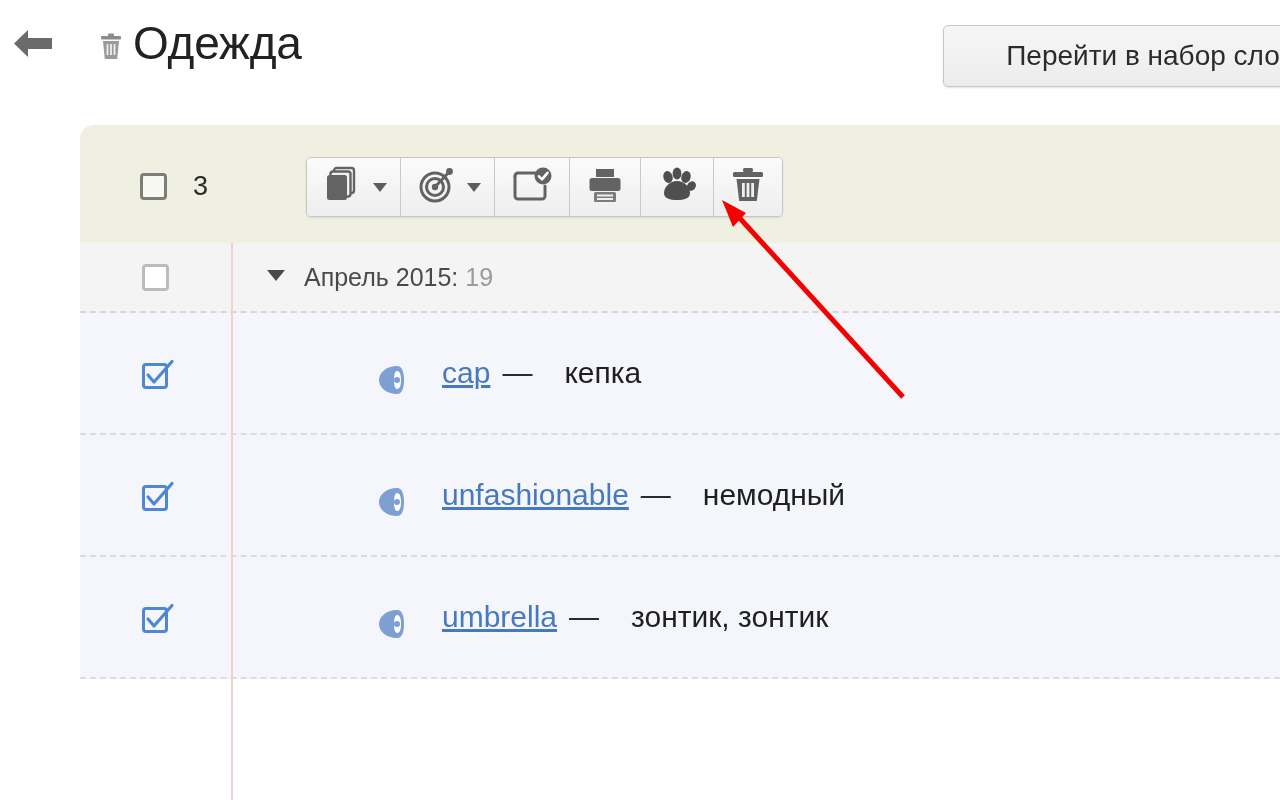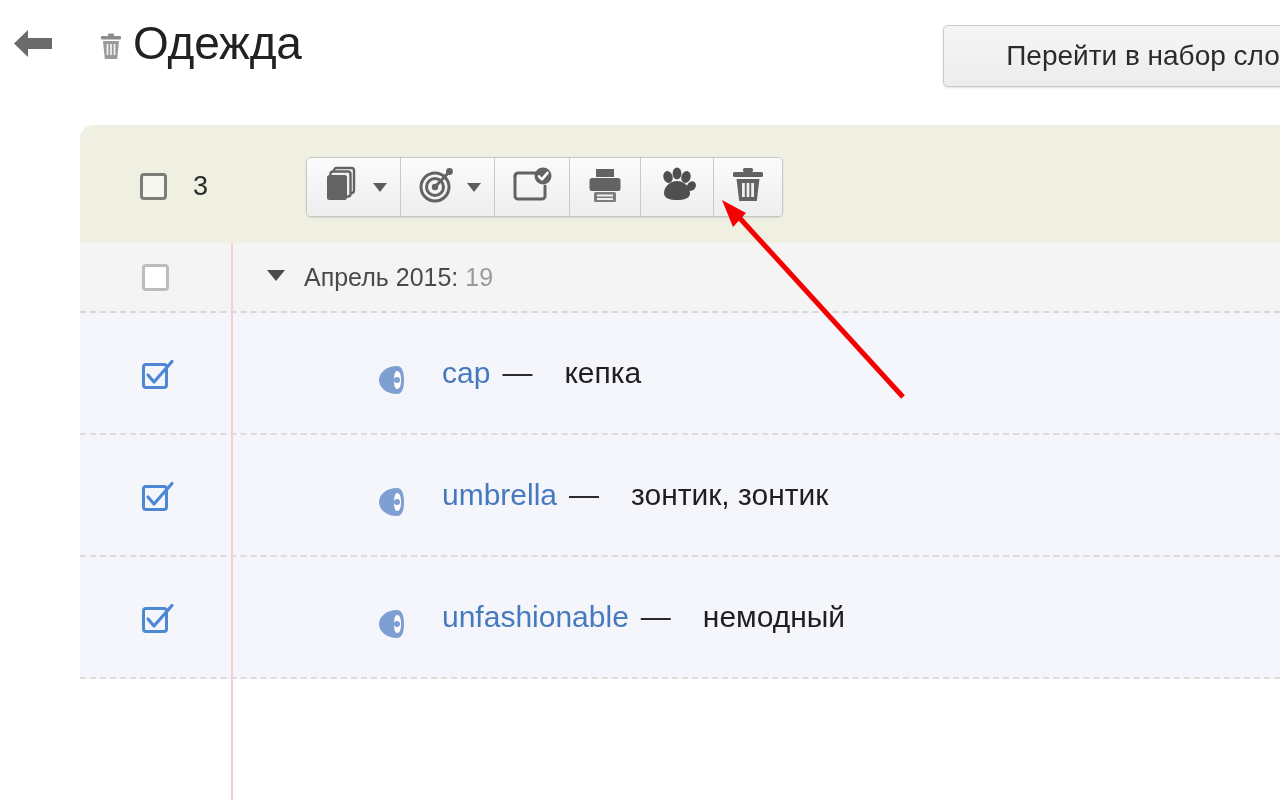--- a/index.html
+++ b/index.html
@@ -231,21 +231,21 @@
   }
 
   .word-text {
     position: absolute;
     left: 362px;
     top: 37px;
     font-size: 30px;
     line-height: 46px;
     white-space: nowrap;
   }
-  .word-en { color: #4779bf; }
+  .word-en { color: #4779bf; text-decoration: underline; }
   .word-dash { color: #2b2b2b; padding: 0 12px; }
   .word-ru { color: #1f1f1f; margin-left: 20px; }
 
   
   .pink-line {
     position: absolute;
     left: 151px;
     top: 118px;
     width: 2px;
     height: 682px;
@@ -418,42 +418,42 @@
         </div>
       </div>
       <div class="speaker">
         <svg width="36" height="34" viewBox="0 0 36 34">
           <path d="M21 3 C 10 3 3 10 3 17 C 3 24 10 31 21 31 C 26 31 28 25 28 17 C 28 9 26 3 21 3 Z" fill="#7d9fd1"></path>
           <path d="M21 8 C 24 8 25 12 25 17 C 25 22 24 26 21 26 C 19 26 18 22 18 17 C 18 12 19 8 21 8 Z" fill="#ffffff"></path>
           <circle cx="21" cy="17" r="3" fill="#7d9fd1"></circle>
         </svg>
       </div>
       <div class="word-text">
-        <span class="word-en">umbrella</span><span class="word-dash">—</span><span class="word-ru">зонтик, зонтик</span>
+        <span class="word-en">unfashionable</span><span class="word-dash">—</span><span class="word-ru">немодный</span>
       </div>
     </div>
 
     <div class="word-row selected">
       <div class="row-checkbox-cell">
         <div class="cb-checked">
           <svg width="34" height="34" viewBox="0 0 34 34">
             <rect x="2.5" y="6.5" width="23" height="23" rx="2.5" fill="none" stroke="#4e87d4" stroke-width="3"></rect>
             <path d="M7 17 L13 24 L31 3.5" fill="none" stroke="#4e87d4" stroke-width="3.2" stroke-linecap="round" stroke-linejoin="round"></path>
           </svg>
         </div>
       </div>
       <div class="speaker">
         <svg width="36" height="34" viewBox="0 0 36 34">
           <path d="M21 3 C 10 3 3 10 3 17 C 3 24 10 31 21 31 C 26 31 28 25 28 17 C 28 9 26 3 21 3 Z" fill="#7d9fd1"></path>
           <path d="M21 8 C 24 8 25 12 25 17 C 25 22 24 26 21 26 C 19 26 18 22 18 17 C 18 12 19 8 21 8 Z" fill="#ffffff"></path>
           <circle cx="21" cy="17" r="3" fill="#7d9fd1"></circle>
         </svg>
       </div>
       <div class="word-text">
-        <span class="word-en">unfashionable</span><span class="word-dash">—</span><span class="word-ru">немодный</span>
+        <span class="word-en">umbrella</span><span class="word-dash">—</span><span class="word-ru">зонтик, зонтик</span>
       </div>
     </div>
 
     <div class="pink-line"></div>
   </div>
 
   <svg class="red-arrow" viewBox="0 0 1280 800">
     <line x1="903" y1="397" x2="736" y2="214" stroke="#f40000" stroke-width="5"></line>
     <path d="M722 200 L746 213 L733 227 Z" fill="#f40000"></path>
   </svg>

